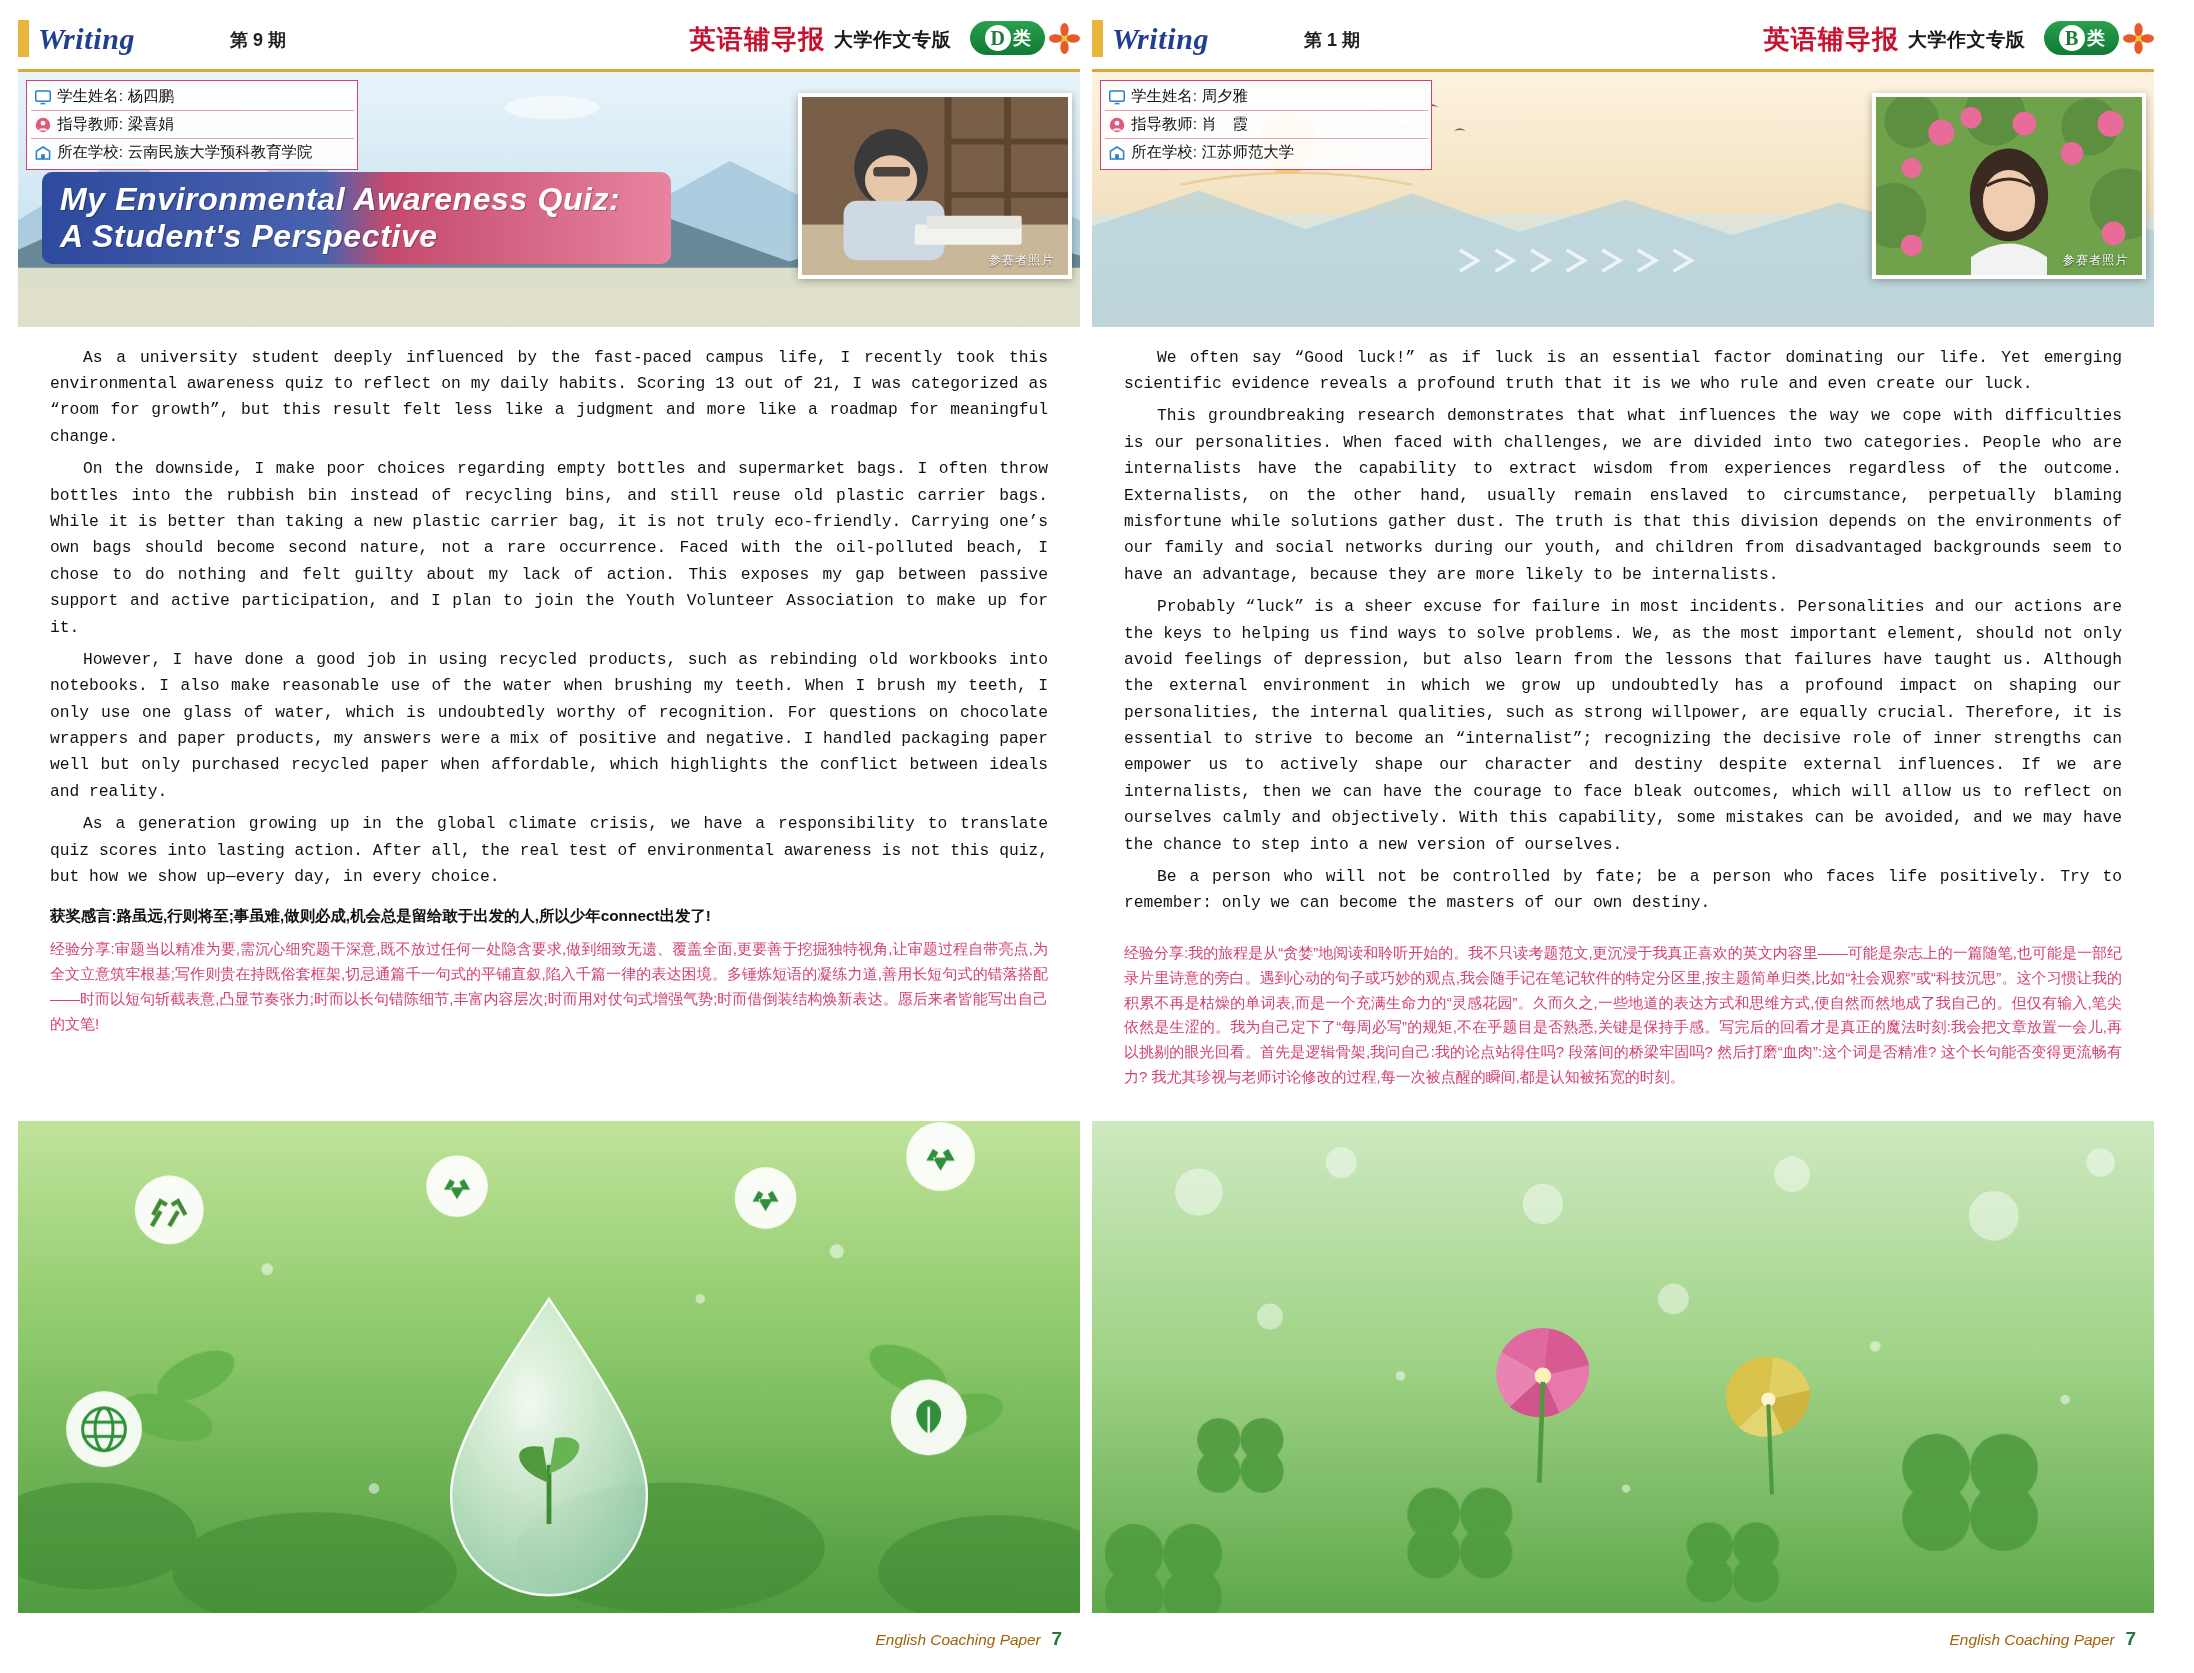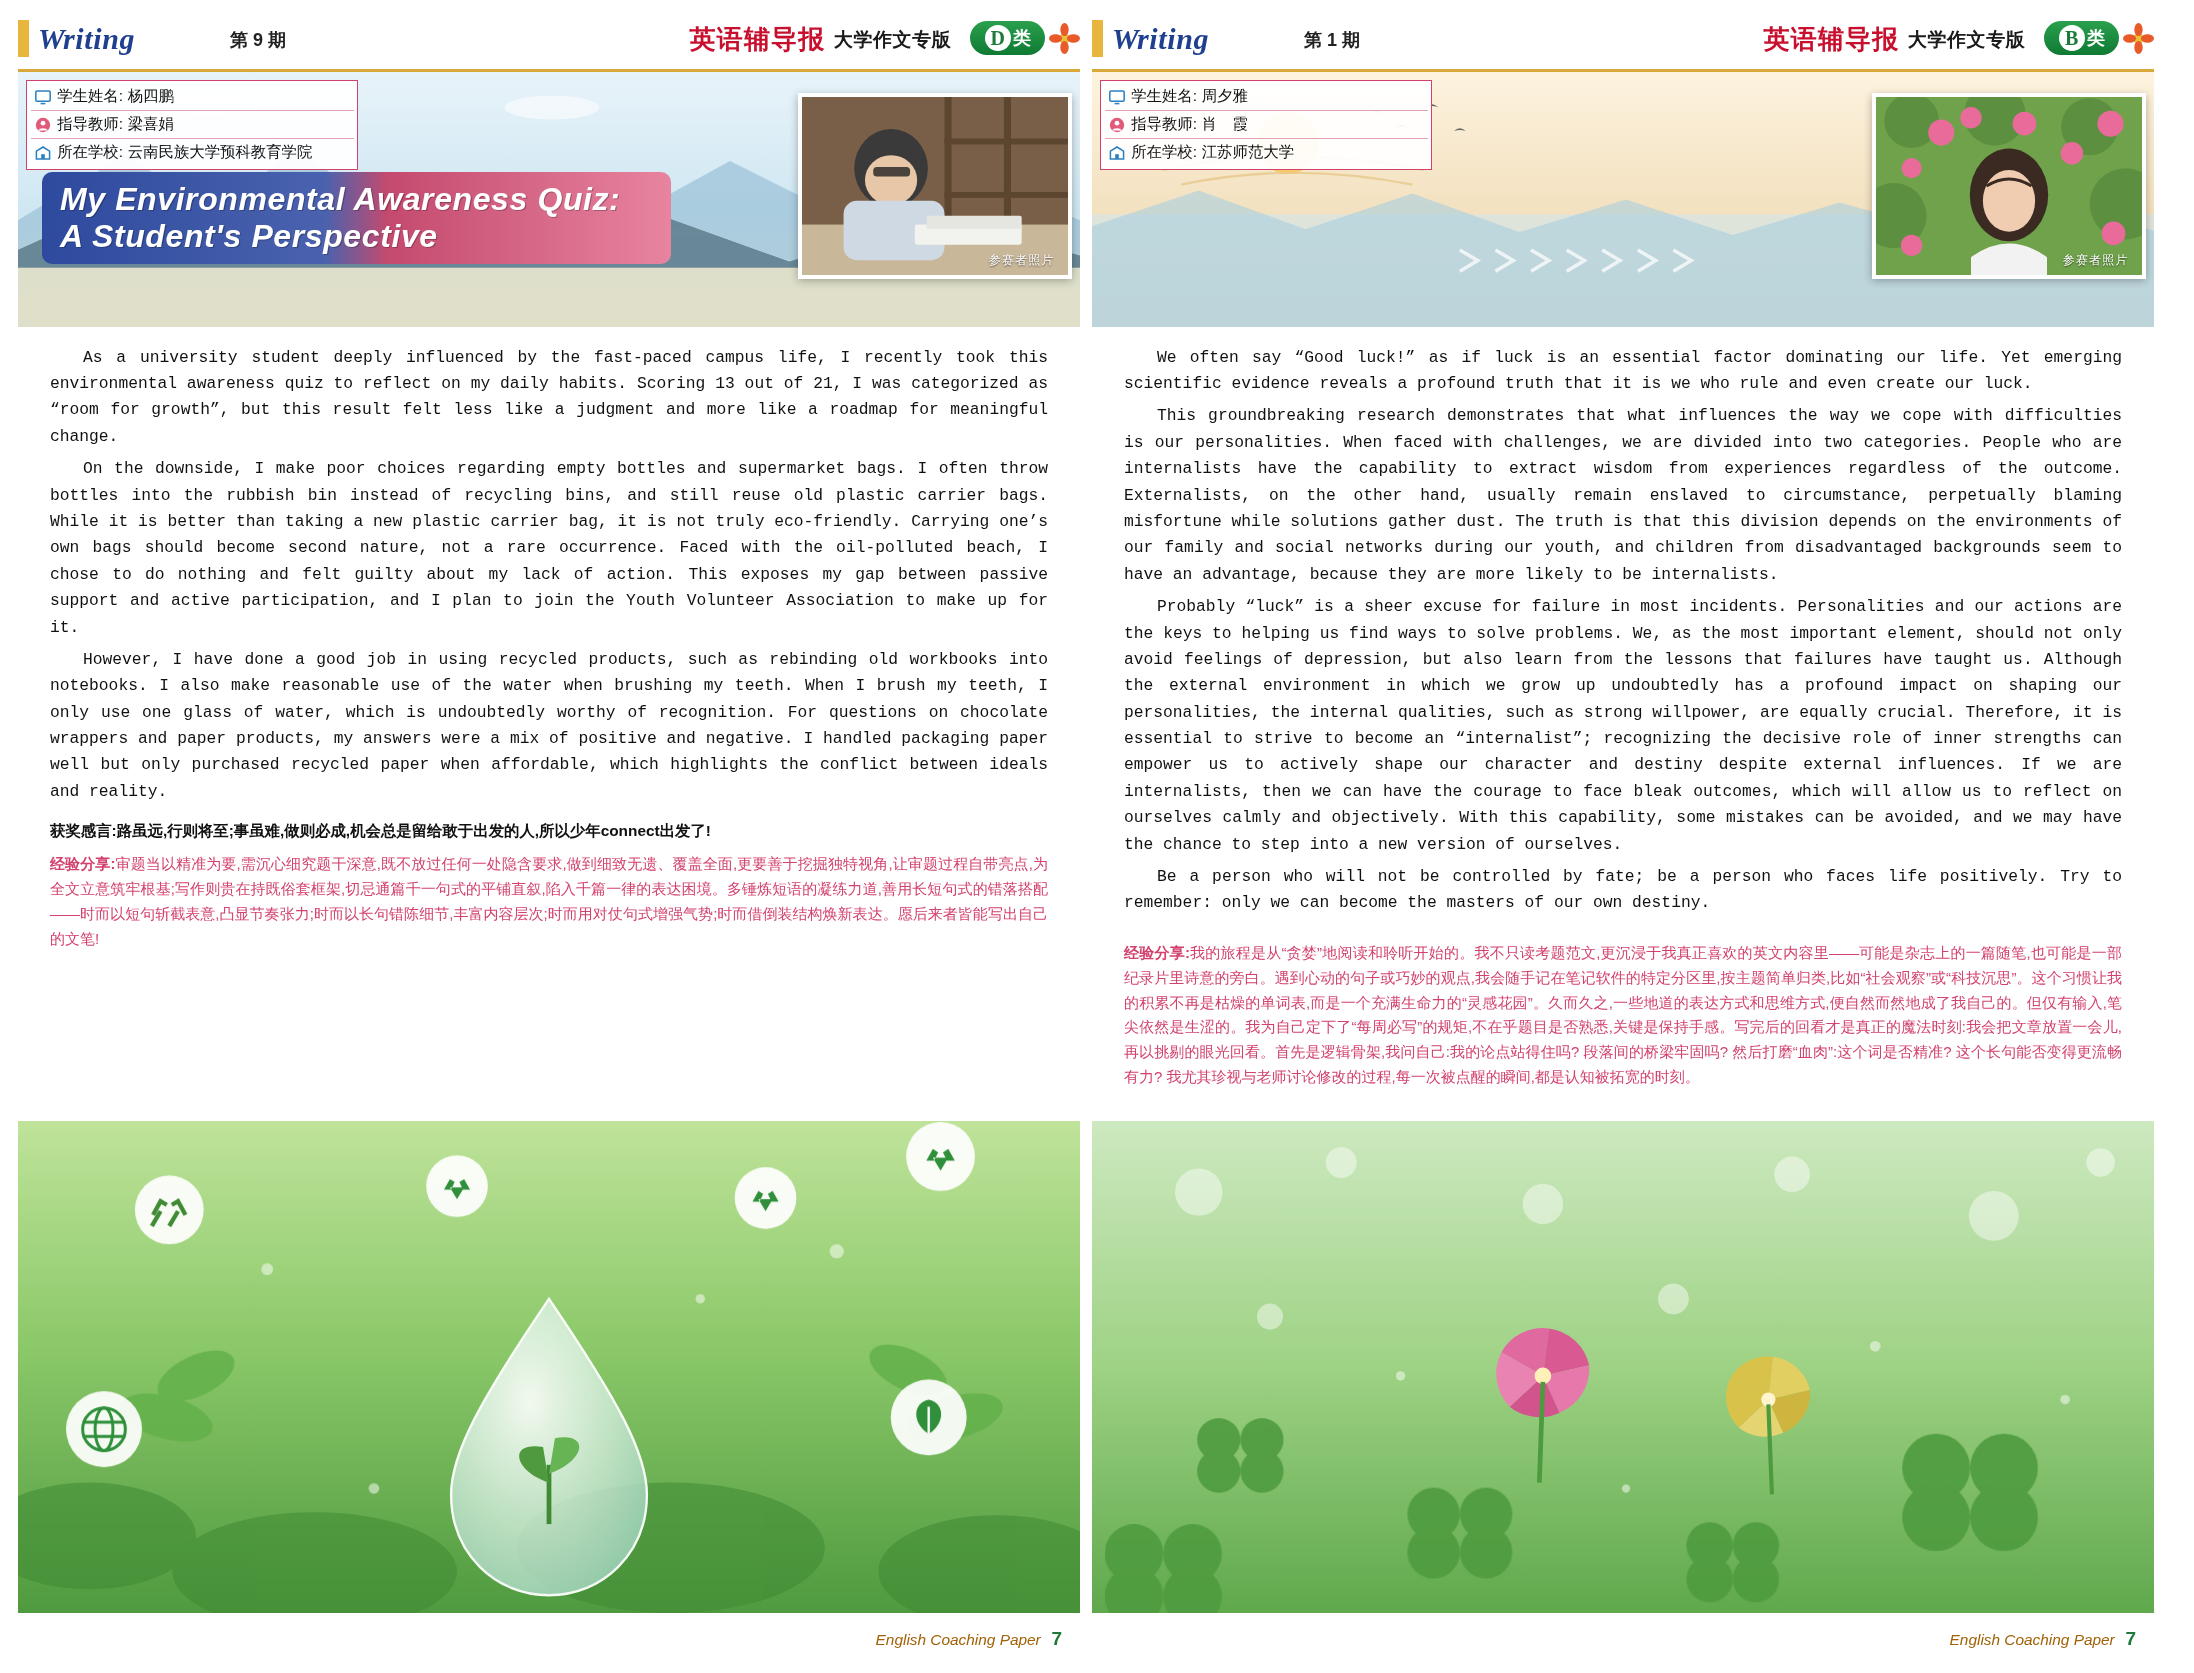--- a/index.html
+++ b/index.html
@@ -205,21 +205,21 @@
   }
   .award-line .lbl { color: #111; }
   .exp-block {
     font-family: "Liberation Sans", sans-serif;
     font-size: 15px;
     line-height: 1.66;
     color: #d2426d;
     text-align: justify;
     margin-top: 10.7px;
   }
-  .exp-block .lbl { font-weight: bold; }
+  .exp-block .lbl { font-weight: normal; }
 
   
   .bottom-art {
     position: absolute;
     left: 0; right: 0; bottom: 42px;
     height: 492px;
     overflow: hidden;
   }
   .footer {
     position: absolute;
@@ -369,20 +369,21 @@
           <rect x="210" y="200" width="160" height="22" rx="3" fill="#e6e6e0"></rect>
         </svg>
         <div class="photo-caption">参赛者照片</div>
       </div>
     </div>
 
     <div class="body-wrap">
       <p class="para">As a university student deeply influenced by the fast-paced campus life, I recently took this environmental awareness quiz to reflect on my daily habits. Scoring 13 out of 21, I was categorized as “room for growth”, but this result felt less like a judgment and more like a roadmap for meaningful change.</p>
       <p class="para">On the downside, I make poor choices regarding empty bottles and supermarket bags. I often throw bottles into the rubbish bin instead of recycling bins, and still reuse old plastic carrier bags. While it is better than taking a new plastic carrier bag, it is not truly eco-friendly. Carrying one’s own bags should become second nature, not a rare occurrence. Faced with the oil-polluted beach, I chose to do nothing and felt guilty about my lack of action. This exposes my gap between passive support and active participation, and I plan to join the Youth Volunteer Association to make up for it.</p>
       <p class="para">However, I have done a good job in using recycled products, such as rebinding old workbooks into notebooks. I also make reasonable use of the water when brushing my teeth. When I brush my teeth, I only use one glass of water, which is undoubtedly worthy of recognition. For questions on chocolate wrappers and paper products, my answers were a mix of positive and negative. I handled packaging paper well but only purchased recycled paper when affordable, which highlights the conflict between ideals and reality.</p>
+      <p class="para">As a generation growing up in the global climate crisis, we have a responsibility to translate quiz scores into lasting action. After all, the real test of environmental awareness is not this quiz, but how we show up—every day, in every choice.</p>
 
       <div class="award-line">
         <span class="lbl">获奖感言:</span><span>路虽远,行则将至;事虽难,做则必成,机会总是留给敢于出发的人,所以少年connect出发了!</span>
       </div>
 
       <div class="exp-block">
         <span class="lbl">经验分享:</span><span>审题当以精准为要,需沉心细究题干深意,既不放过任何一处隐含要求,做到细致无遗、覆盖全面,更要善于挖掘独特视角,让审题过程自带亮点,为全文立意筑牢根基;写作则贵在持既俗套框架,切忌通篇千一句式的平铺直叙,陷入千篇一律的表达困境。多锤炼短语的凝练力道,善用长短句式的错落搭配——时而以短句斩截表意,凸显节奏张力;时而以长句错陈细节,丰富内容层次;时而用对仗句式增强气势;时而借倒装结构焕新表达。愿后来者皆能写出自己的文笔!</span>
       </div>
     </div>
 

